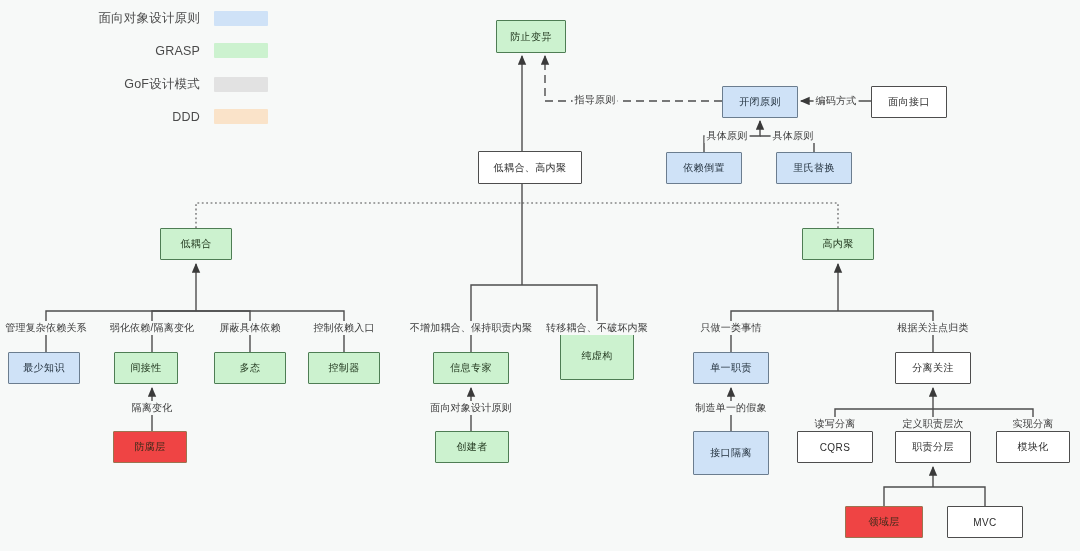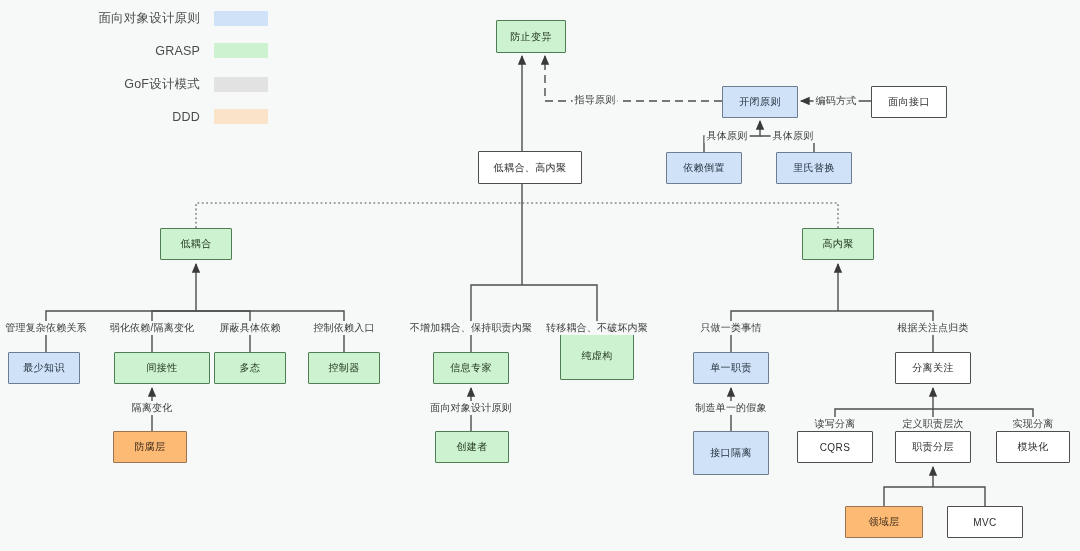--- a/index.html
+++ b/index.html
@@ -46,21 +46,21 @@
     background: #ccf2cf;
     border-color: #4e7d54;
     color: #22381f;
   }
   .node.gof {
     background: #ffffff;
     border-color: #4d4d4d;
     color: #2b2b2b;
   }
   .node.ddd {
-    background: #fdba74;
+    background: #ef4444;
     border-color: #9a7450;
     color: #3a2a19;
   }
   .edge-label {
     position: absolute;
     font-size: 10px;
     color: #3b3b3b;
     white-space: nowrap;
     background: #f7f9f8;
     padding: 0 2px;
@@ -151,21 +151,21 @@
       </div>
       <div class="node grasp" style="left: 160px; top: 228px; width: 72px; height: 32px;">
         <span>低耦合</span>
       </div>
       <div class="node grasp" style="left: 802px; top: 228px; width: 72px; height: 32px;">
         <span>高内聚</span>
       </div>
       <div class="node oop" style="left: 8px; top: 352px; width: 72px; height: 32px;">
         <span>最少知识</span>
       </div>
-      <div class="node grasp" style="left: 114px; top: 352px; width: 96px; height: 32px; align-items: center;">
+      <div class="node grasp" style="left: 114px; top: 352px; width: 64px; height: 32px; align-items: center;">
         <span>间接性</span>
       </div>
       <div class="node grasp" style="left: 214px; top: 352px; width: 72px; height: 32px;">
         <span>多态</span>
       </div>
       <div class="node grasp" style="left: 308px; top: 352px; width: 72px; height: 32px;">
         <span>控制器</span>
       </div>
       <div class="node ddd" style="left: 113px; top: 431px; width: 74px; height: 32px;">
         <span>防腐层</span>

